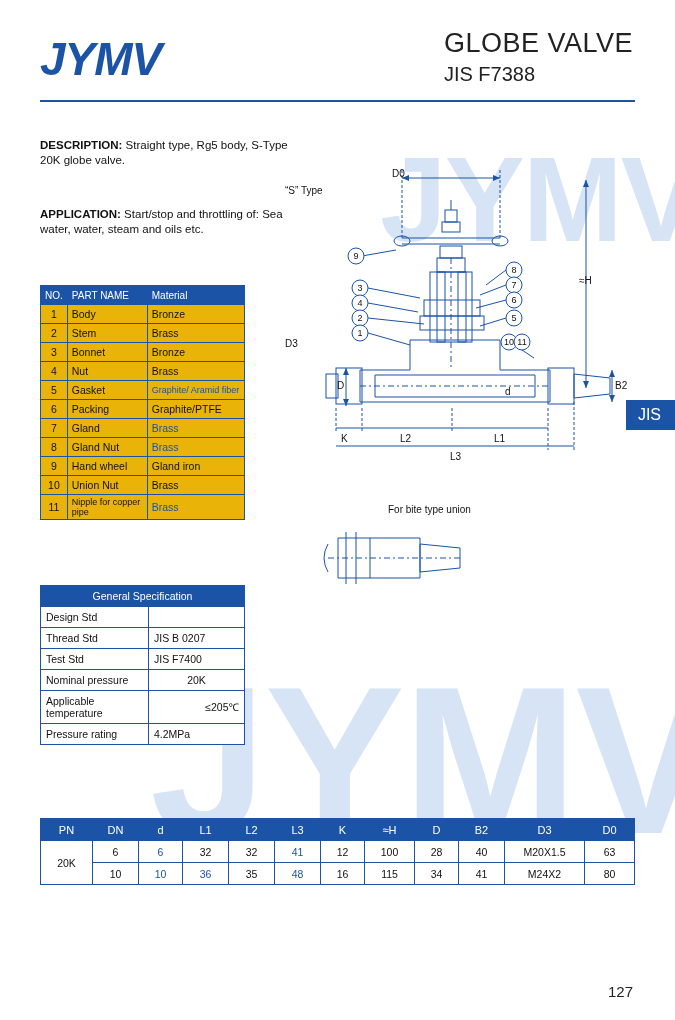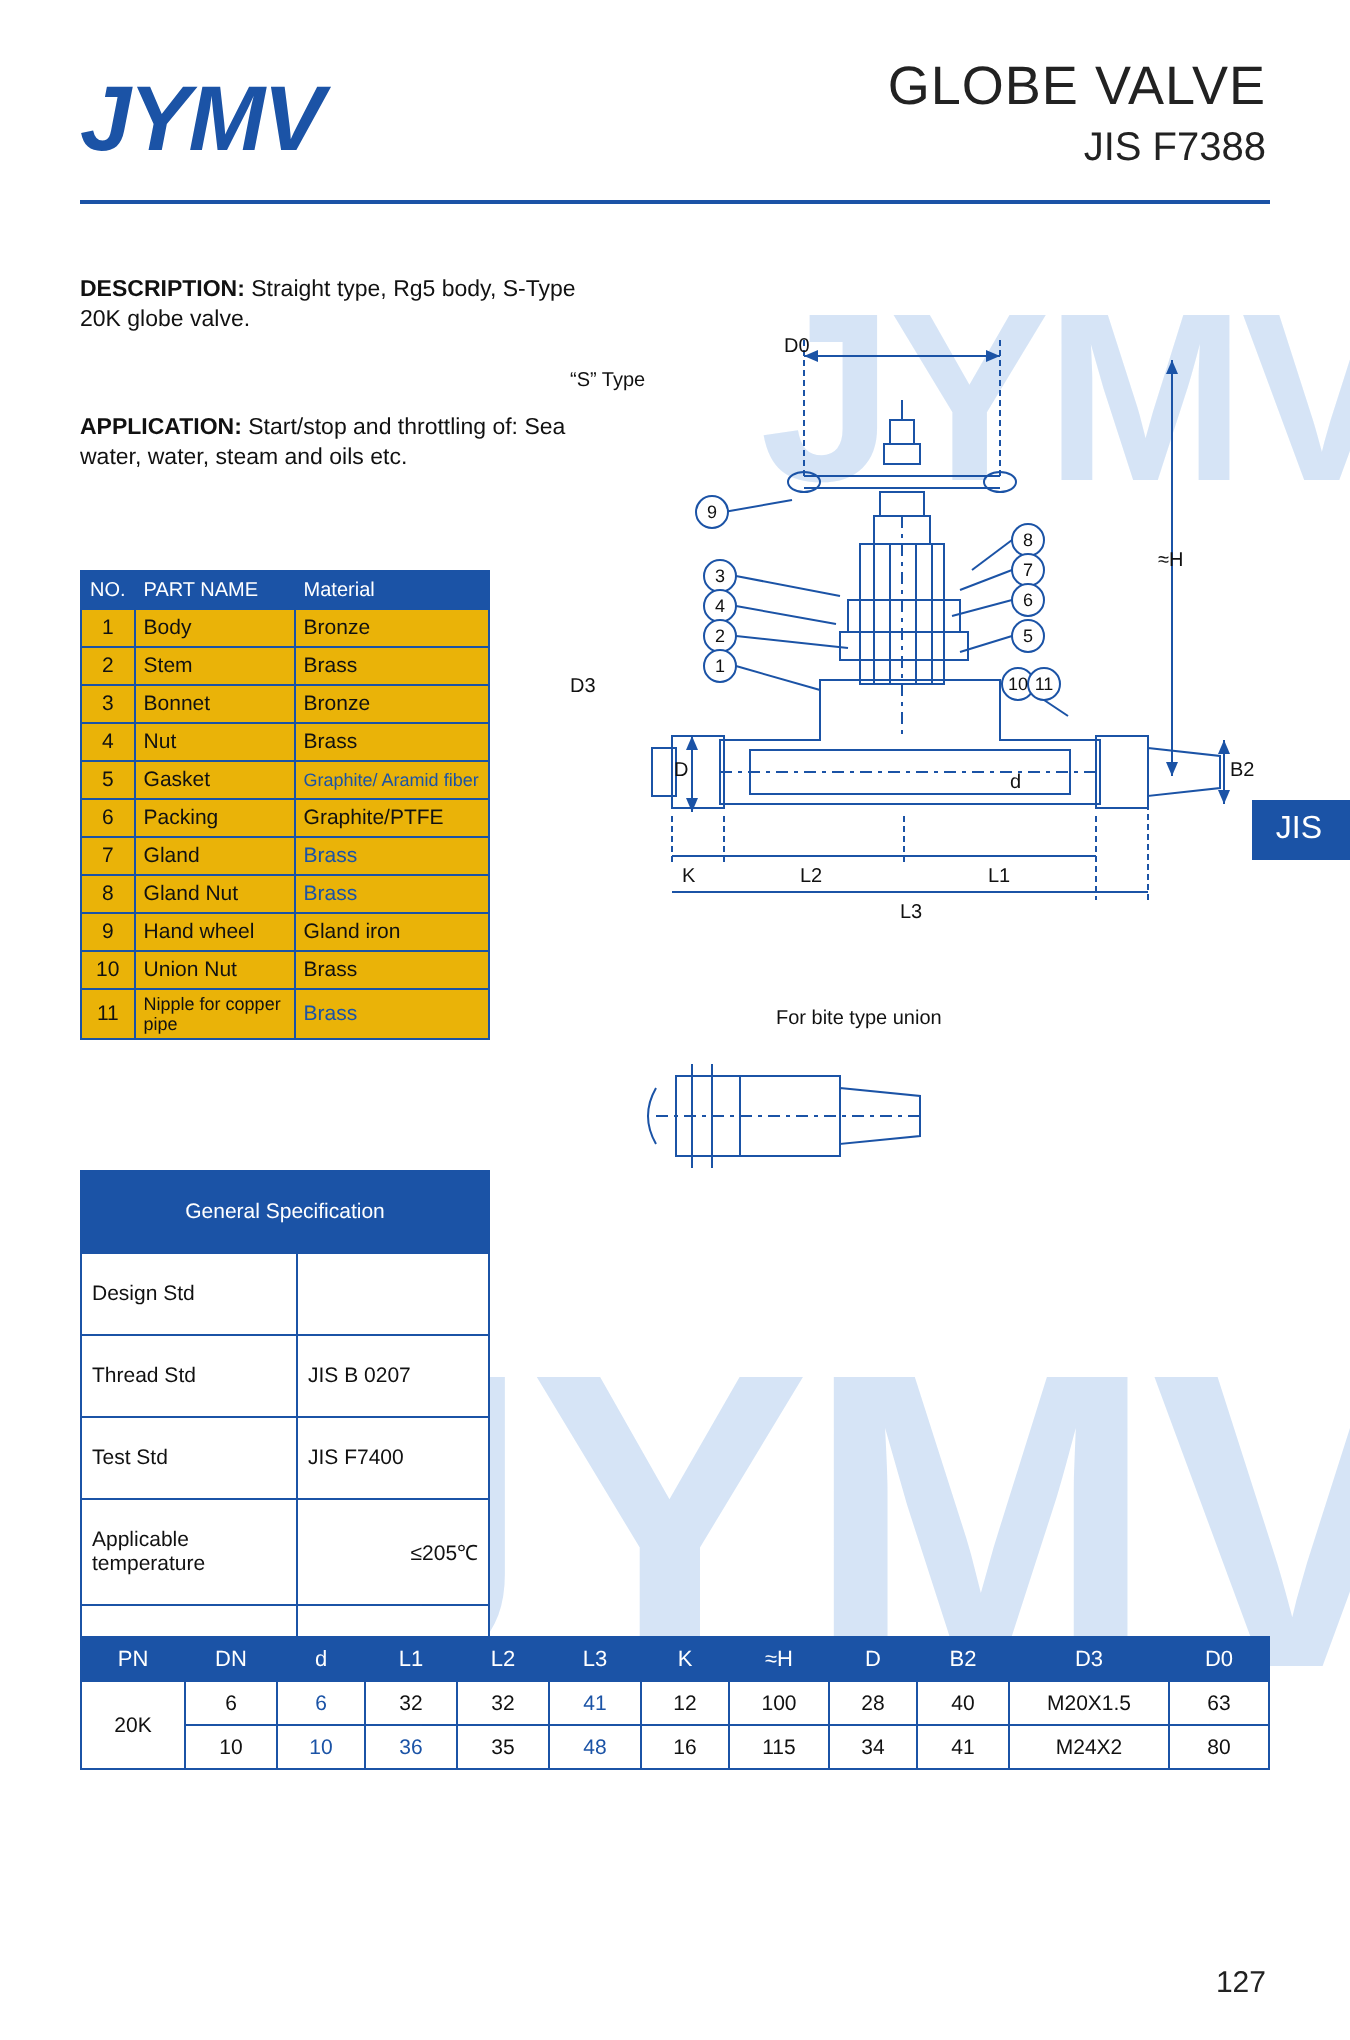--- a/index.html
+++ b/index.html
@@ -41,21 +41,21 @@
     font-size: 46px;
     font-weight: bold;
     font-style: italic;
     color: #1b53a6;
     letter-spacing: -1px;
     z-index: 3;
   }
   .title-block {
     position: absolute;
     right: 42px; top: 28px;
-    text-align: right;
+    text-align: left;
     z-index: 3;
   }
   .title-main {
     font-size: 27px;
     color: #222;
     letter-spacing: .5px;
   }
   .title-sub {
     font-size: 20px;
     color: #222;
@@ -120,21 +120,21 @@
   .genspec {
     position: absolute;
     left: 40px; top: 585px;
     width: 205px;
     font-size: 10.5px;
     z-index: 3;
     background: #fff;
   }
   .genspec td, .genspec th {
     border: 1px solid #1b53a6;
-    padding: 14px 5px;
+    padding: 4px 5px;
     height: 20px;
     font-weight: normal;
     text-align: left;
   }
   .genspec thead th {
     background: #1b53a6;
     color: #fff;
     text-align: center;
   }
 
@@ -298,20 +298,24 @@
       <td style="width:108px">Design Std</td>
       <td></td>
     </tr>
     <tr>
       <td>Thread Std</td>
       <td>JIS B 0207</td>
     </tr>
     <tr>
       <td>Test Std</td>
       <td>JIS F7400</td>
+    </tr>
+    <tr>
+      <td>Nominal pressure</td>
+      <td style="text-align:center">20K</td>
     </tr>
     <tr>
       <td>Applicable temperature</td>
       <td style="text-align:right">≤205℃</td>
     </tr>
     <tr>
       <td>Pressure rating</td>
       <td>4.2MPa</td>
     </tr>
   </tbody>

